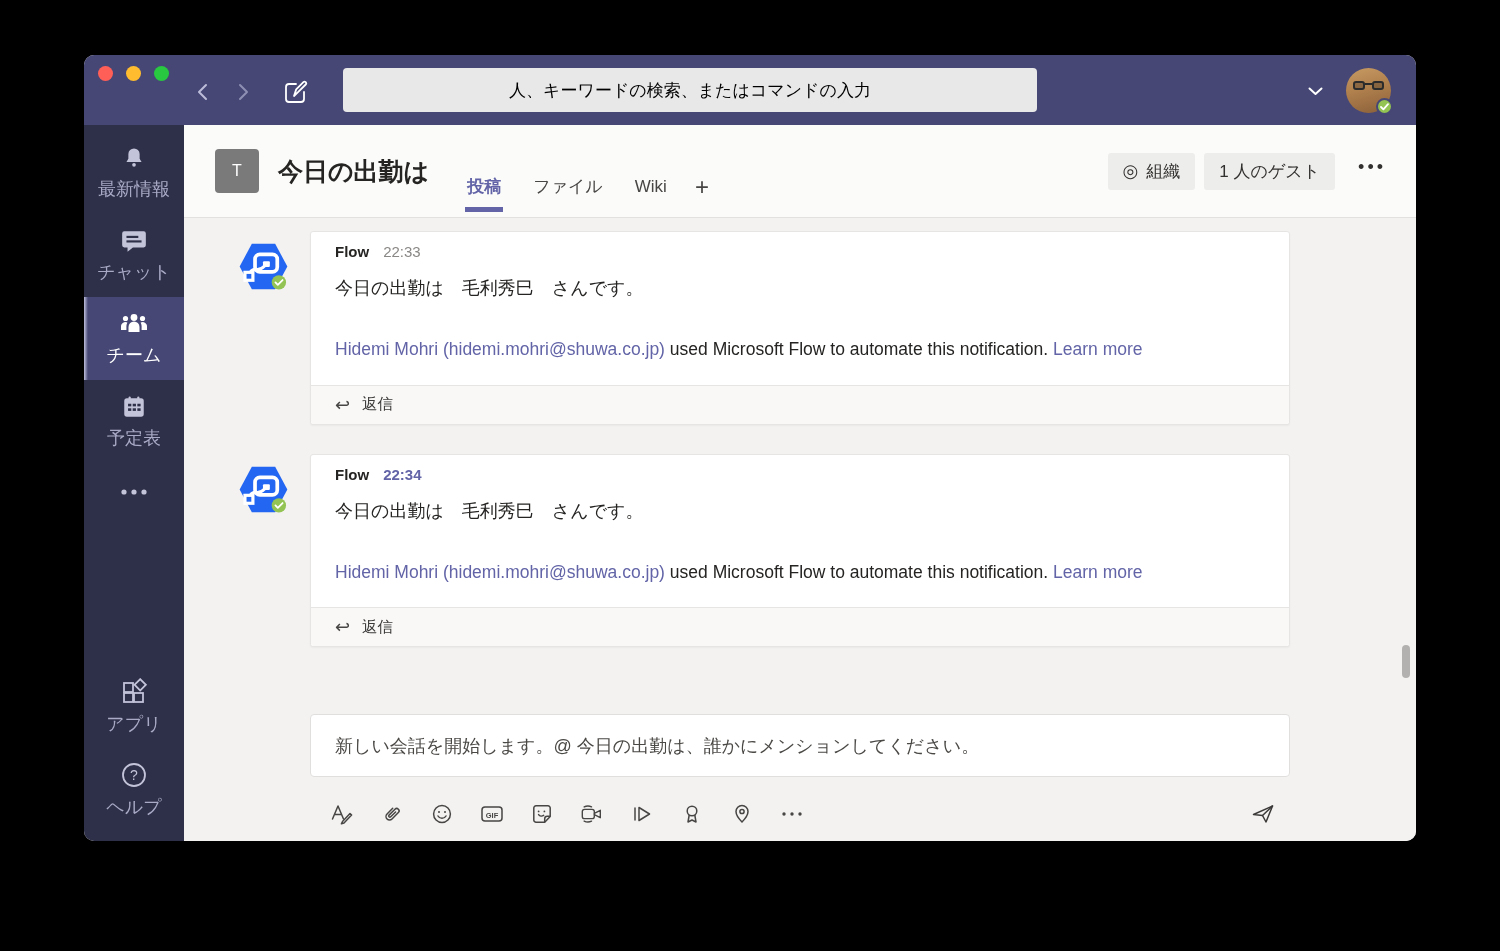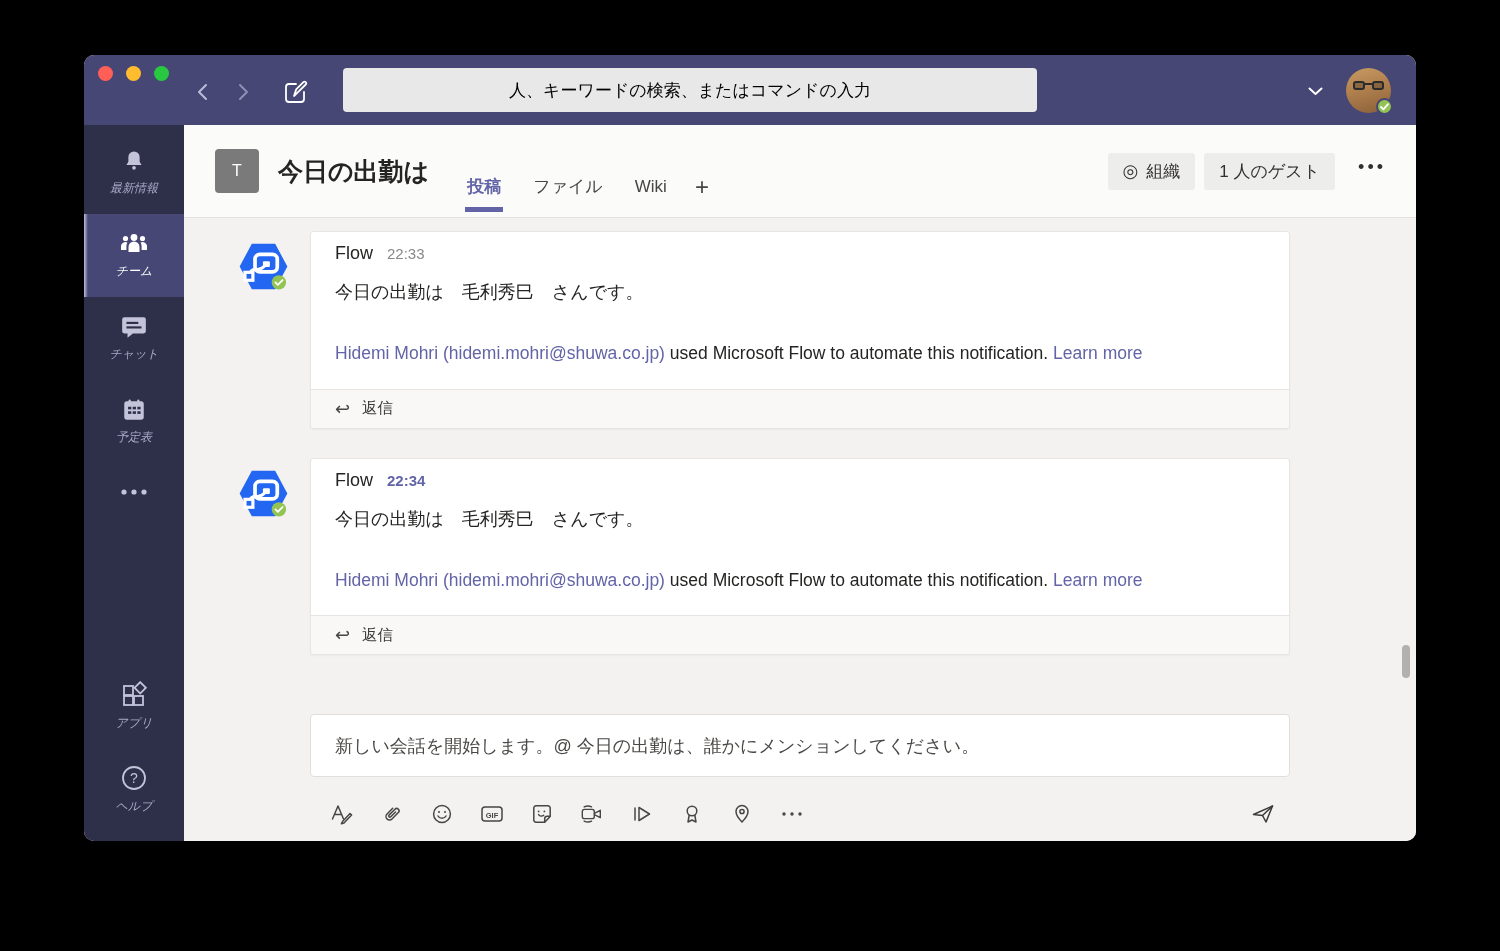--- a/index.html
+++ b/index.html
@@ -32,21 +32,21 @@
   .avatar .glasses i.l{left:0;} .avatar .glasses i.r{right:0;}
   .avatar .glasses em { position:absolute; left:12px; top:2px; width:7px; height:2px; background:#2b2b2b; }
   .presence {
     position:absolute; right:-2px; bottom:-2px; width:17px; height:17px; border-radius:50%;
     background:#92c353; border:2px solid #464775; display:flex; align-items:center; justify-content:center;
   }
   
   .body-row { flex:1; display:flex; min-height:0; }
   .sidebar { width:100px; background:#2e2f48; flex:none; display:flex; flex-direction:column; padding-top:6px; }
   .side-item { height:83px; display:flex; flex-direction:column; align-items:center; justify-content:center; gap:6px; color:#a9aac6; cursor:pointer; position:relative; }
-  .side-item .lbl { font-size:12px;font-style:italic; }
+  .side-item .lbl { font-size:18px; }
   .side-item.active { background:#464775; color:#fff; }
   .side-item.active::before { content:""; position:absolute; left:0; top:0; bottom:0; width:4px;
     background:linear-gradient(to right,rgba(230,230,255,.75),rgba(230,230,255,0)); }
   .side-item.small { height:58px; }
   .side-spacer { flex:1; }
   .side-icon svg { display:block; }
   
   .main { flex:1; display:flex; flex-direction:column; min-width:0; background:#f3f2f1; }
   .chan-header { height:93px; background:#fbfbfa; border-bottom:1px solid #e3e1df; flex:none;
     display:flex; align-items:center; padding:0 26px 0 31px; }
@@ -64,21 +64,21 @@
   .eye-glyph { font-size:18px; line-height:1; }
   .head-more { color:#33312f; font-size:18px; letter-spacing:3px; padding:6px 4px 14px 14px; cursor:pointer; }
   
   .messages { flex:1; position:relative; padding:13px 126px 0 53px; min-height:0; overflow:hidden; }
   .msg-row { display:flex; align-items:flex-start; margin-bottom:29px; }
   .bot-avatar { width:53px; height:53px; flex:none; margin-top:9px; position:relative; }
   .msg-card { flex:1; margin-left:20px; background:#fff; border:1px solid #e7e5e3; border-radius:3px;
     box-shadow:0 1px 2px rgba(0,0,0,.04); }
   .msg-inner { padding:11px 24px 8px; }
   .msg-head { display:flex; align-items:baseline; gap:14px; }
-  .msg-sender { font-size:18px; font-weight:normal; color:#252423; }
+  .msg-sender { font-size:15px; font-weight:bold; color:#252423; }
   .msg-time { font-size:15px; color:#8a8886; }
   .msg-time.unread { color:#6264a7; font-weight:bold; }
   .msg-body { font-size:18px; color:#252423; margin-top:16px; }
   .msg-attrib { font-size:17.5px; color:#252423; margin-top:34px; margin-bottom:12px; line-height:1.75; max-width:935px; }
   .link { color:#6264a7; cursor:pointer; }
   .reply-bar { border-top:1px solid #e7e5e3; background:#f9f8f7; border-radius:0 0 3px 3px;
     padding:8px 24px; font-size:15.5px; color:#3b3a39; display:flex; align-items:center; gap:12px; cursor:pointer; }
   .reply-arrow { font-size:18px; color:#484644; }
   .scroll-thumb { position:absolute; right:6px; top:427px; width:8px; height:33px; background:#b3b1af; border-radius:4px; cursor:grab; }
   
@@ -143,42 +143,42 @@
     <nav class="sidebar">
       <div class="side-item">
         <span class="side-icon">
           <svg width="26" height="26" viewBox="0 0 24 24">
               <path d="M12 3.2 a5.2 5.2 0 0 0 -5.2 5.2 v4.3 L5 15.6 h14 l-1.8 -2.9 V8.4 A5.2 5.2 0 0 0 12 3.2 z" fill="#c3c4da"></path>
               <circle cx="12" cy="18.3" r="1.7" fill="#c3c4da"></circle>
             </svg>
         </span>
         <span class="lbl">最新情報</span>
       </div>
+      <div class="side-item">
+        <span class="side-icon">
+          <svg width="28" height="26" viewBox="0 0 26 24">
+              <path d="M4 3 h18 a2 2 0 0 1 2 2 v11 a2 2 0 0 1 -2 2 H12 l-5 4 v-4 H4 a2 2 0 0 1 -2 -2 V5 a2 2 0 0 1 2 -2 z" fill="#c3c4da"></path>
+              <rect x="6" y="7.2" width="11" height="2" fill="#2e2f48"></rect>
+              <rect x="6" y="11.4" width="14" height="2" fill="#2e2f48"></rect>
+            </svg>
+        </span>
+        <span class="lbl">チャット</span>
+      </div>
       <div class="side-item active">
         <span class="side-icon">
           <svg width="30" height="26" viewBox="0 0 30 24">
               <circle cx="15" cy="5.5" r="3.4" fill="#fff"></circle>
               <circle cx="6.5" cy="6.5" r="2.6" fill="#fff"></circle>
               <circle cx="23.5" cy="6.5" r="2.6" fill="#fff"></circle>
               <path d="M9.5 20 v-5 a5.5 5.5 0 0 1 11 0 v5 z" fill="#fff"></path>
               <path d="M2 18 v-3.6 a4.3 4.3 0 0 1 6.4 -3.8 a7.4 7.4 0 0 0 -1 3.4 V18 z" fill="#fff"></path>
               <path d="M28 18 v-3.6 a4.3 4.3 0 0 0 -6.4 -3.8 a7.4 7.4 0 0 1 1 3.4 V18 z" fill="#fff"></path>
             </svg>
         </span>
         <span class="lbl">チーム</span>
-      </div>
-      <div class="side-item">
-        <span class="side-icon">
-          <svg width="28" height="26" viewBox="0 0 26 24">
-              <path d="M4 3 h18 a2 2 0 0 1 2 2 v11 a2 2 0 0 1 -2 2 H12 l-5 4 v-4 H4 a2 2 0 0 1 -2 -2 V5 a2 2 0 0 1 2 -2 z" fill="#c3c4da"></path>
-              <rect x="6" y="7.2" width="11" height="2" fill="#2e2f48"></rect>
-              <rect x="6" y="11.4" width="14" height="2" fill="#2e2f48"></rect>
-            </svg>
-        </span>
-        <span class="lbl">チャット</span>
       </div>
       <div class="side-item">
         <span class="side-icon">
           <svg width="26" height="26" viewBox="0 0 24 24">
               <rect x="3" y="4" width="18" height="17" rx="2.5" fill="#c3c4da"></rect>
               <rect x="7" y="2.2" width="2" height="3.6" rx="1" fill="#c3c4da"></rect>
               <rect x="15" y="2.2" width="2" height="3.6" rx="1" fill="#c3c4da"></rect>
               <g fill="#2e2f48">
                 <rect x="6.5" y="9" width="3" height="2.4"></rect>
                 <rect x="10.8" y="9" width="3" height="2.4"></rect>

